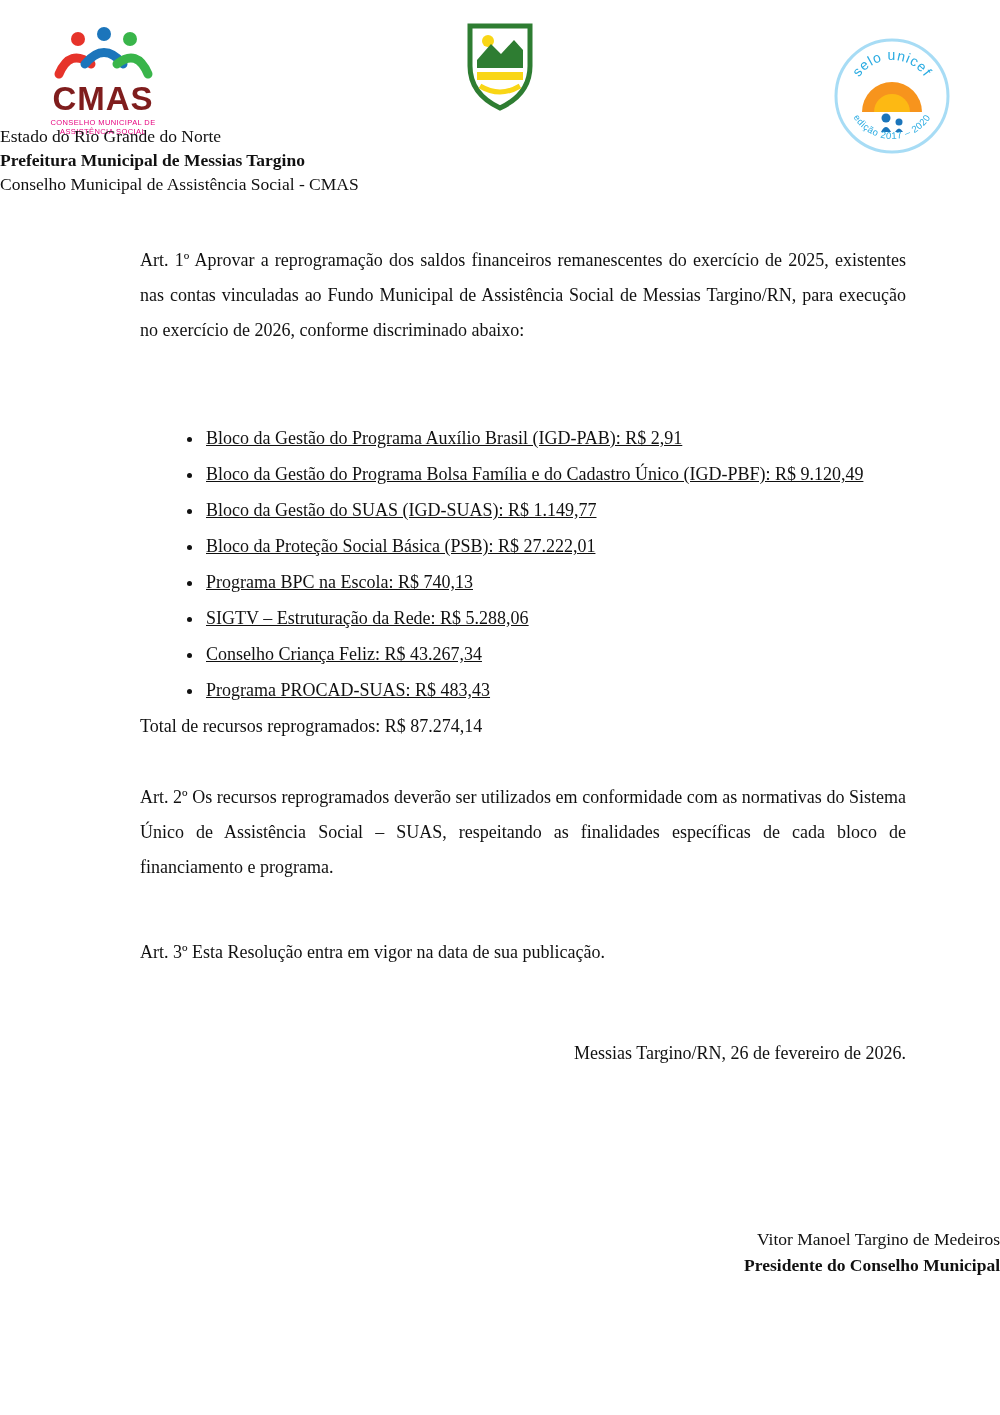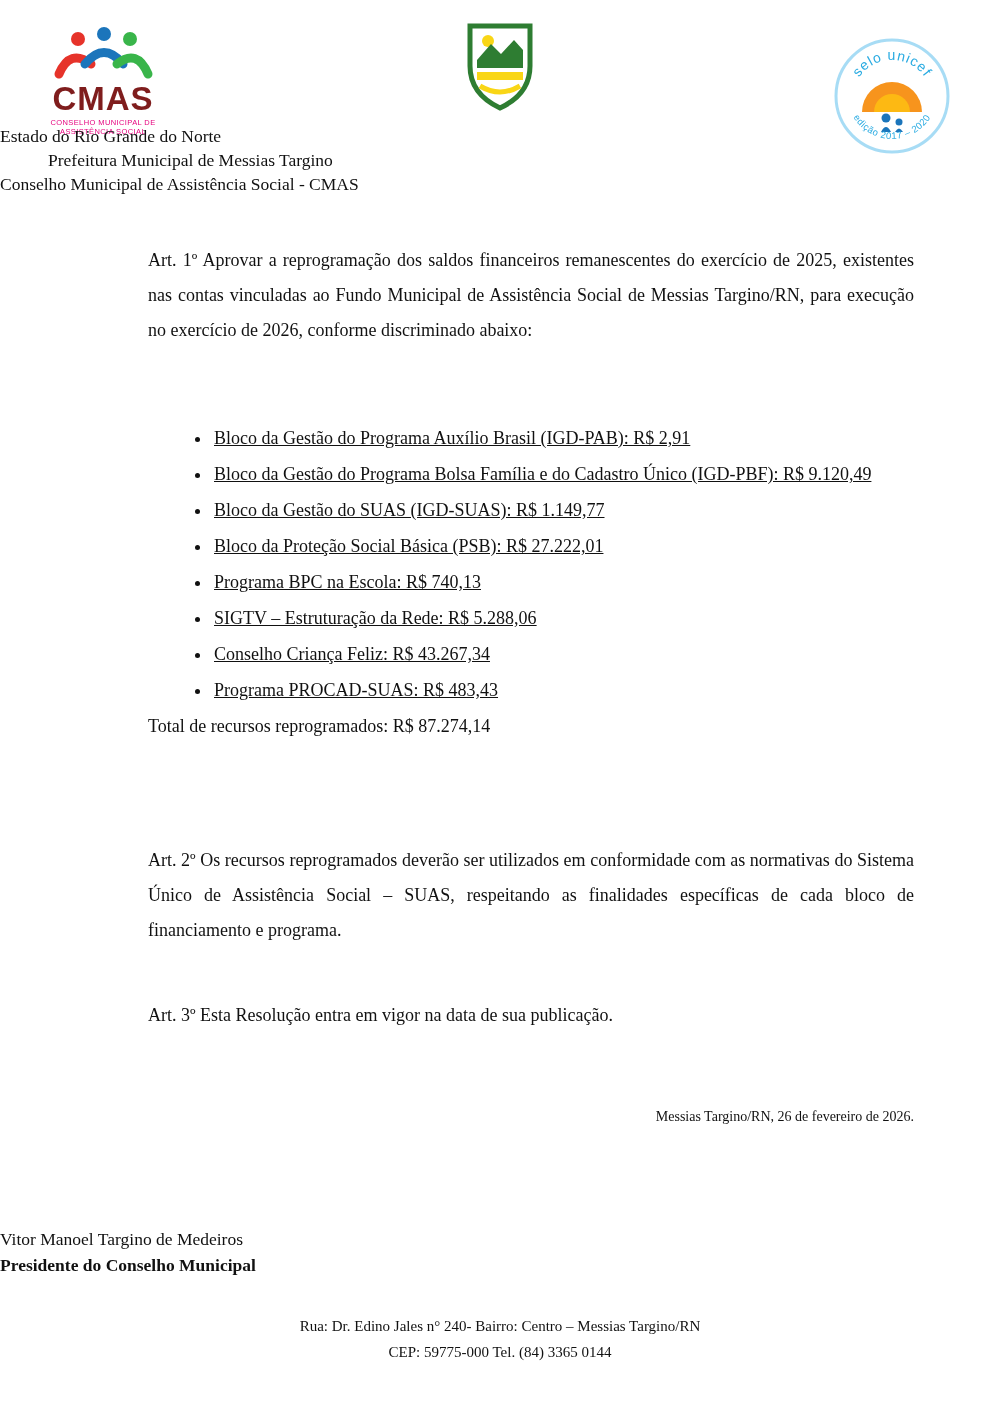--- a/index.html
+++ b/index.html
@@ -52,26 +52,26 @@
 
   
   .letterhead {
     position: absolute;
     top: 124px; left: 0;
     width: 100%;
     text-align: left;
     font-size: 17.5px;
     line-height: 24px;
   }
-  .letterhead .bold { font-weight: 400; margin-left: 48px; }
+  .letterhead .bold { font-weight: 700; }
 
   
   .content {
     position: absolute;
-    left: 148px; top: 243px;
+    left: 140px; top: 243px;
     width: 766px;
   }
   .para {
     font-size: 18px;
     line-height: 35px;
     text-align: justify;
   }
   .budget-list {
     margin-top: 72px;
     padding-left: 64px;
@@ -81,35 +81,35 @@
   .budget-list li {
     font-size: 18px;
     line-height: 36px;
     text-align: justify;
     padding-left: 2px;
   }
   .total-line {
     font-size: 18px;
     line-height: 36px;
   }
-  .art2 { margin-top: 99px; }
+  .art2 { margin-top: 36px; }
   .art3 { margin-top: 50px; text-align: left; }
   .dateline {
     margin-top: 66px;
-    font-size: 14px;
+    font-size: 18px;
     line-height: 35px;
     text-align: right;
   }
 
   
   .signature {
     position: absolute;
     top: 1226px; left: 0;
     width: 100%;
-    text-align: left;
+    text-align: right;
     font-size: 17.5px;
     line-height: 26px;
   }
   .signature .role { font-weight: 700; }
 
   
   .page-footer {
     position: absolute;
     top: 1313px; left: 0;
     width: 100%;
@@ -198,18 +198,14 @@
     <p class="para art3">Art. 3º Esta Resolução entra em vigor na data de sua publicação.</p>
 
     <p class="dateline">Messias Targino/RN, 26 de fevereiro de 2026.</p>
   </div>
 
   <div class="signature">
     <div>Vitor Manoel Targino de Medeiros</div>
     <div class="role">Presidente do Conselho Municipal</div>
   </div>
 
-  <div class="page-footer">
-    <div>Rua: Dr. Edino Jales n° 240- Bairro: Centro – Messias Targino/RN</div>
-    <div>CEP: 59775-000 Tel. (84) 3365 0144</div>
-  </div>
 
 </div>
 
 </body></html>

